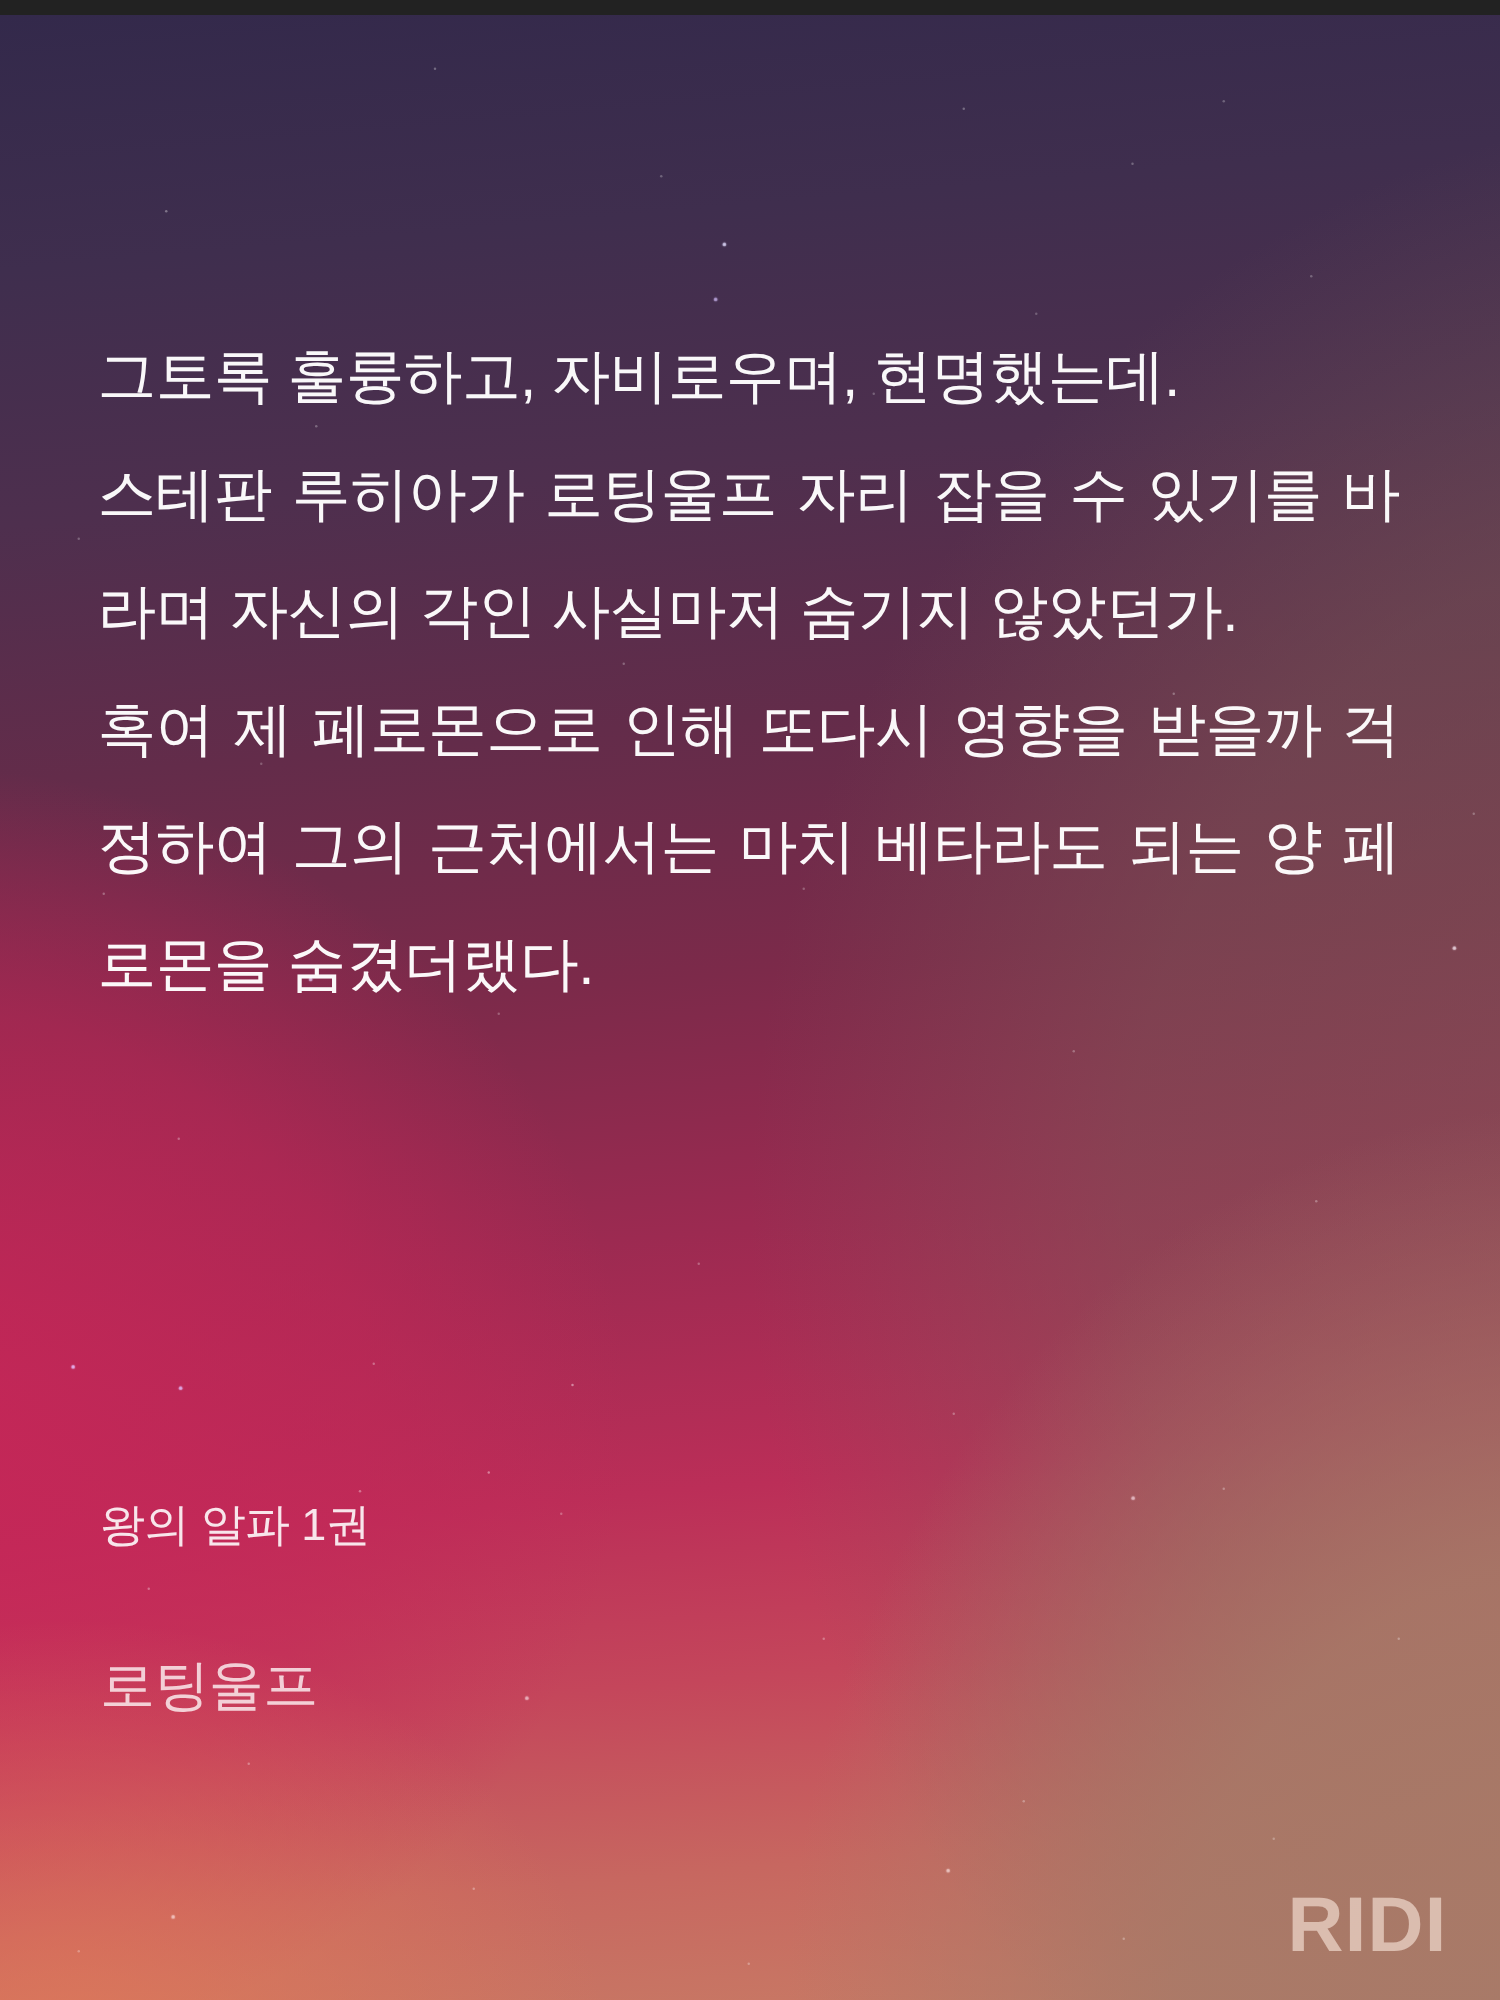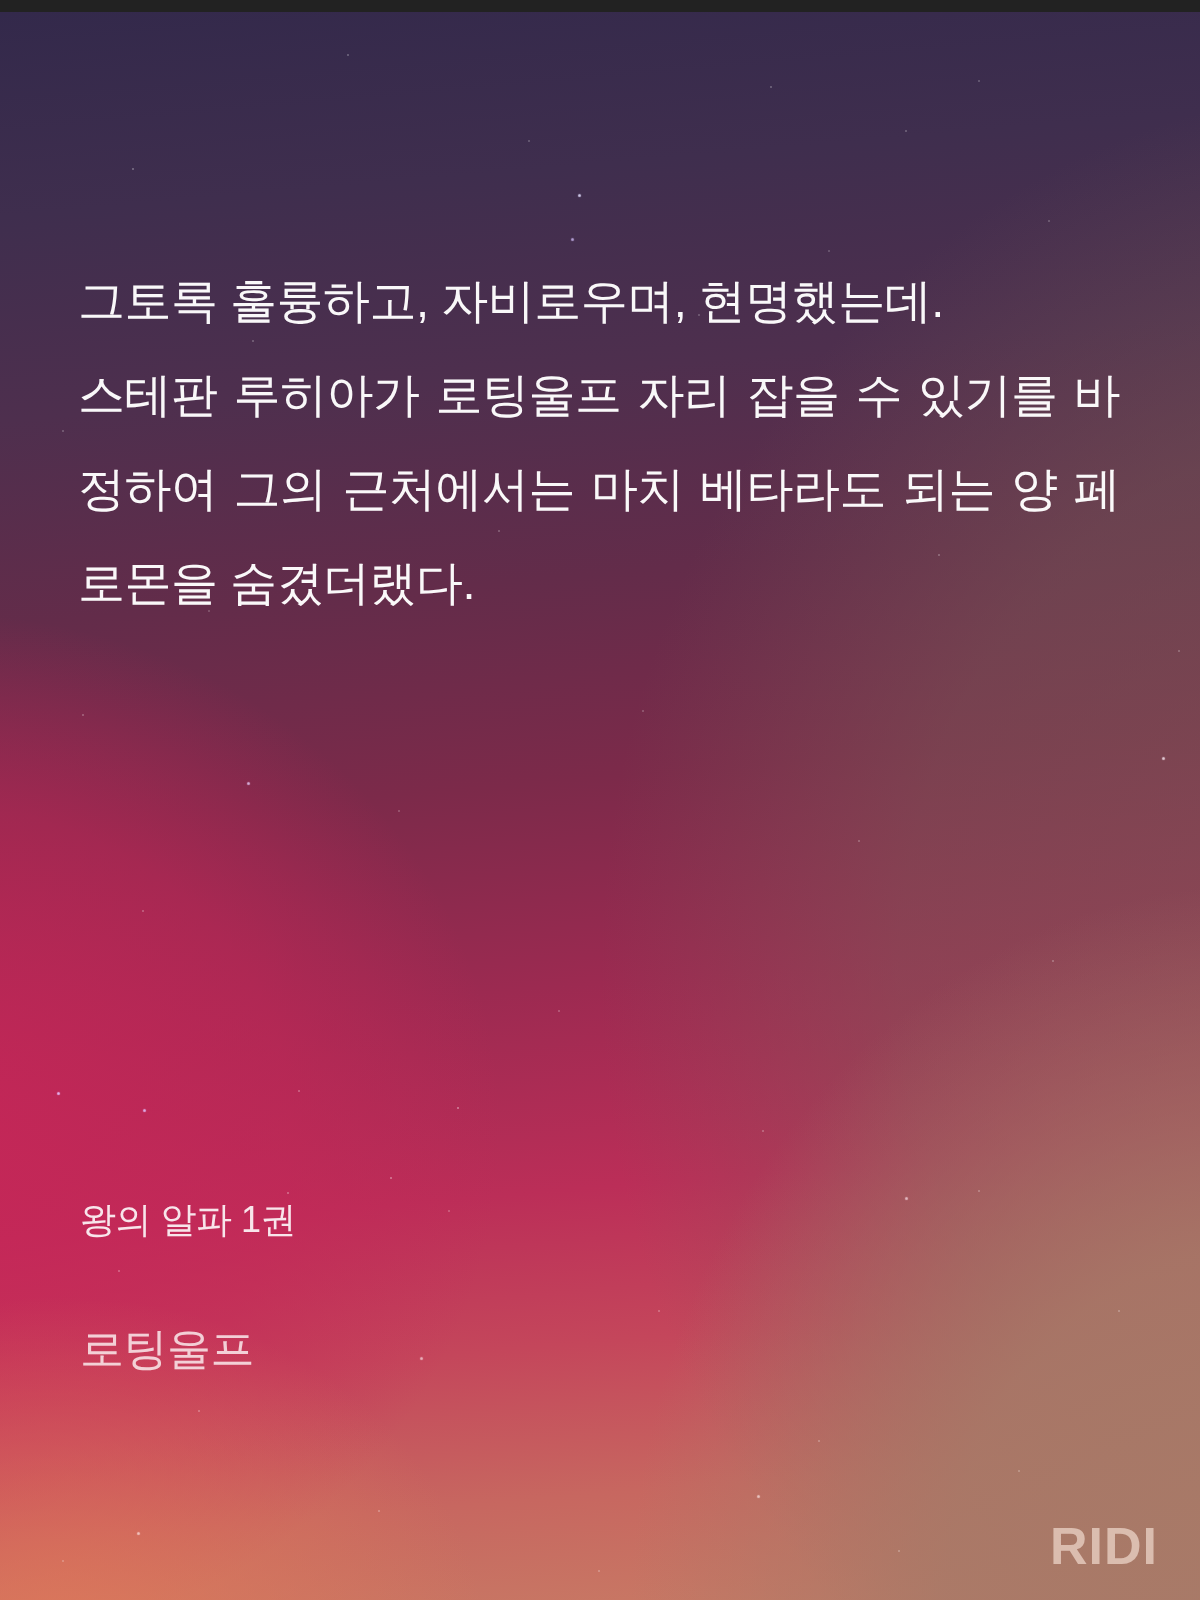--- a/index.html
+++ b/index.html
@@ -83,42 +83,44 @@
     top: 1313px;
     font-size: 44px;
     line-height: 48px;
     color: rgba(255,250,250,0.78);
     letter-spacing: -0.5px;
   }
   .brand-logo {
     position: absolute;
     right: 42px;
     bottom: 40px;
-    font-size: 52px;
+    font-size: 62px;
     line-height: 1;
     font-weight: 800;
     letter-spacing: 1px;
     color: rgba(255,238,228,0.58);
   }
 </style>
 </head>
 <body>
 
 <div class="card">
   <div class="stars stars-sm"></div>
   <div class="stars stars-lg"></div>
 
   <div class="quote">
     <div class="para">
       <div class="line">그토록 훌륭하고, 자비로우며, 현명했는데.</div>
     </div>
     <div class="para">
       <div class="line fill">스테판 루히아가 로팅울프 자리 잡을 수 있기를 바</div>
+      <div class="line">라며 자신의 각인 사실마저 숨기지 않았던가.</div>
     </div>
     <div class="para">
+      <div class="line fill">혹여 제 페로몬으로 인해 또다시 영향을 받을까 걱</div>
       <div class="line fill">정하여 그의 근처에서는 마치 베타라도 되는 양 페</div>
       <div class="line">로몬을 숨겼더랬다.</div>
     </div>
   </div>
 
   <div class="book-title">왕의 알파 1권</div>
   <div class="book-author">로팅울프</div>
   <div class="brand-logo">RIDI</div>
 </div>
 

